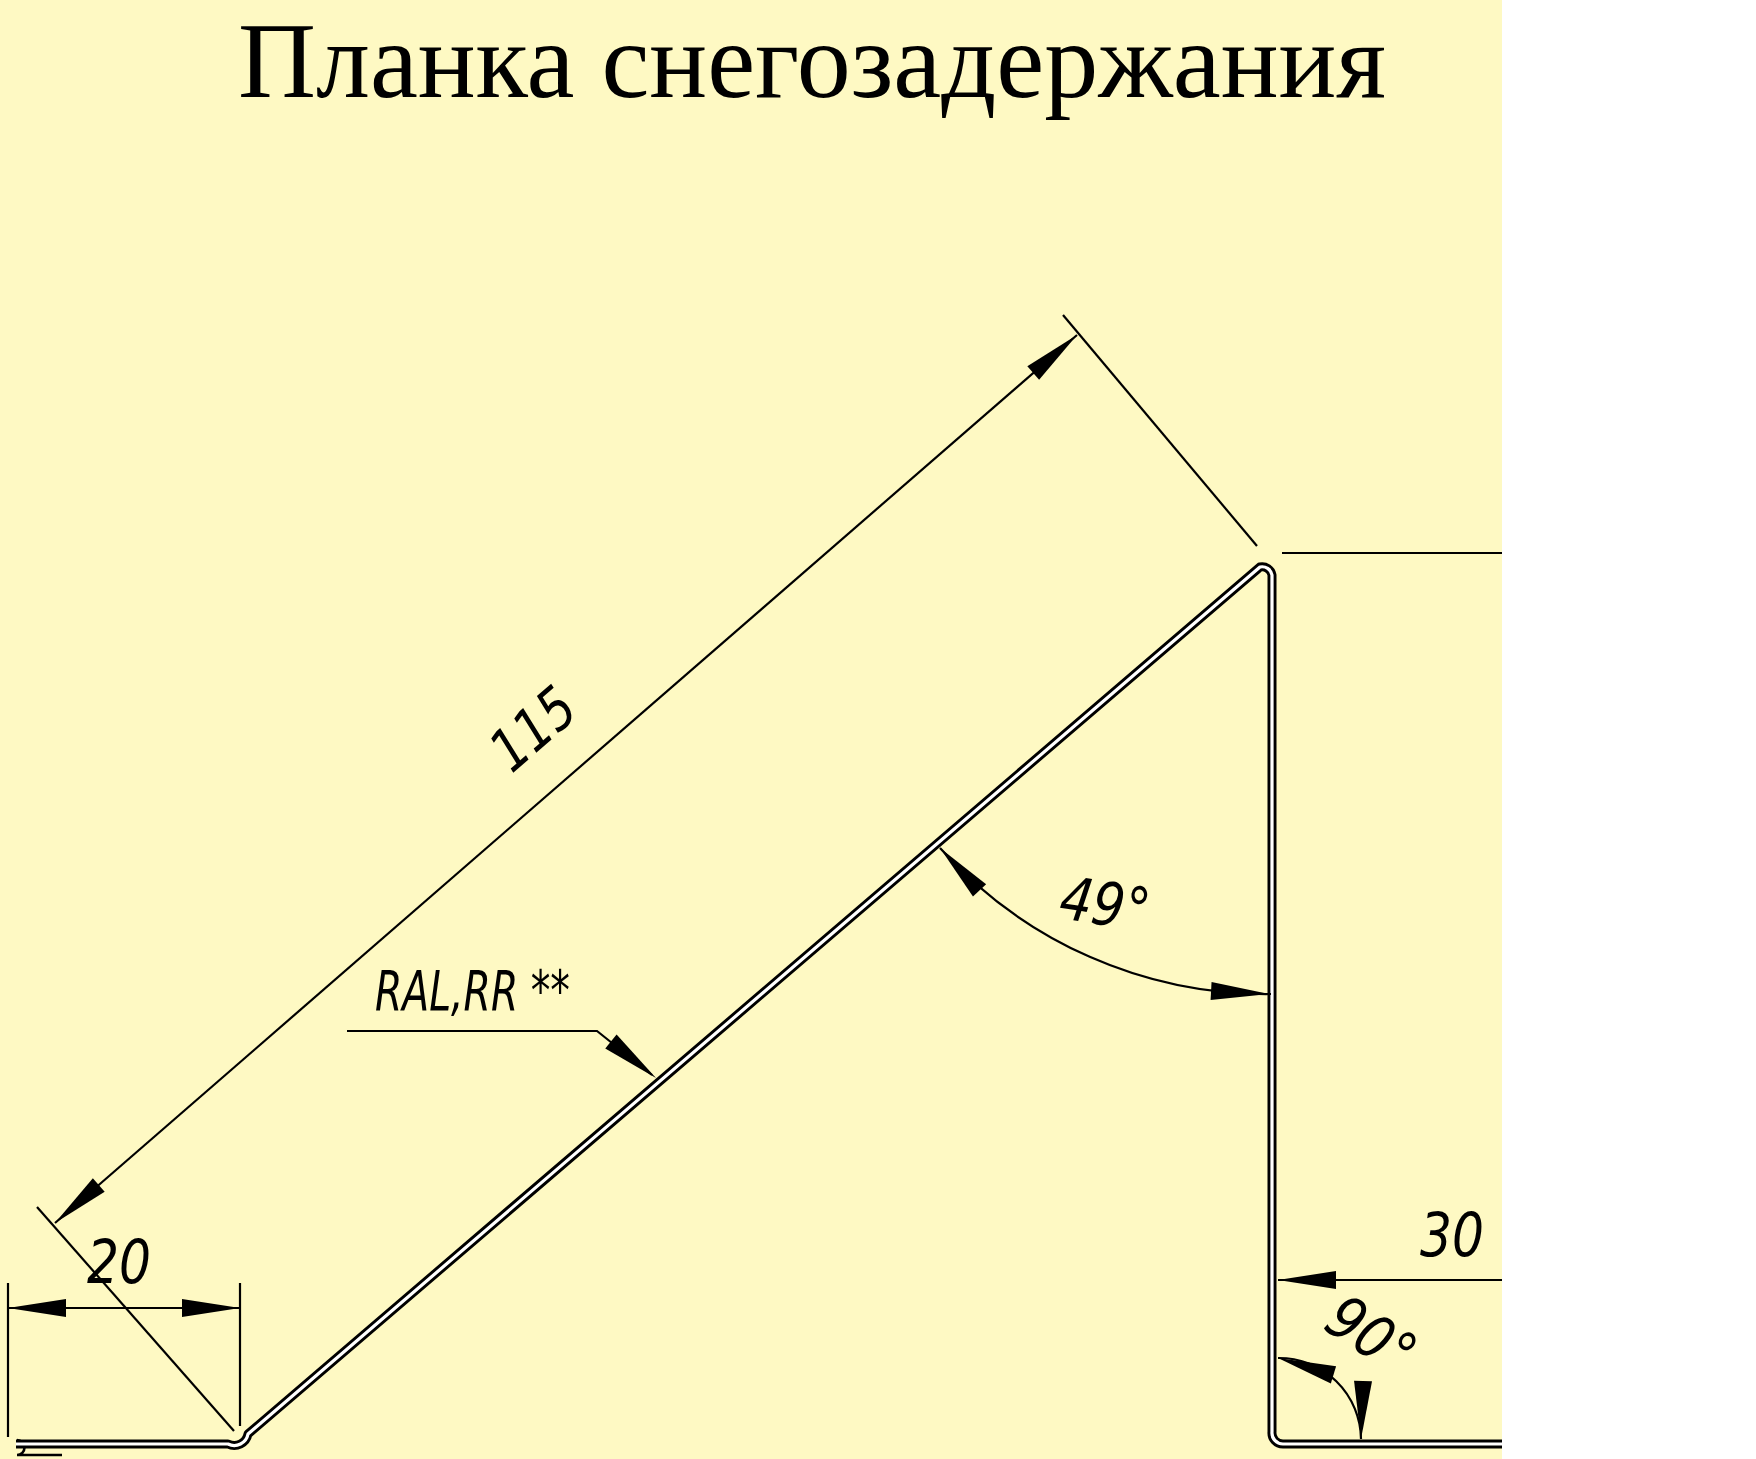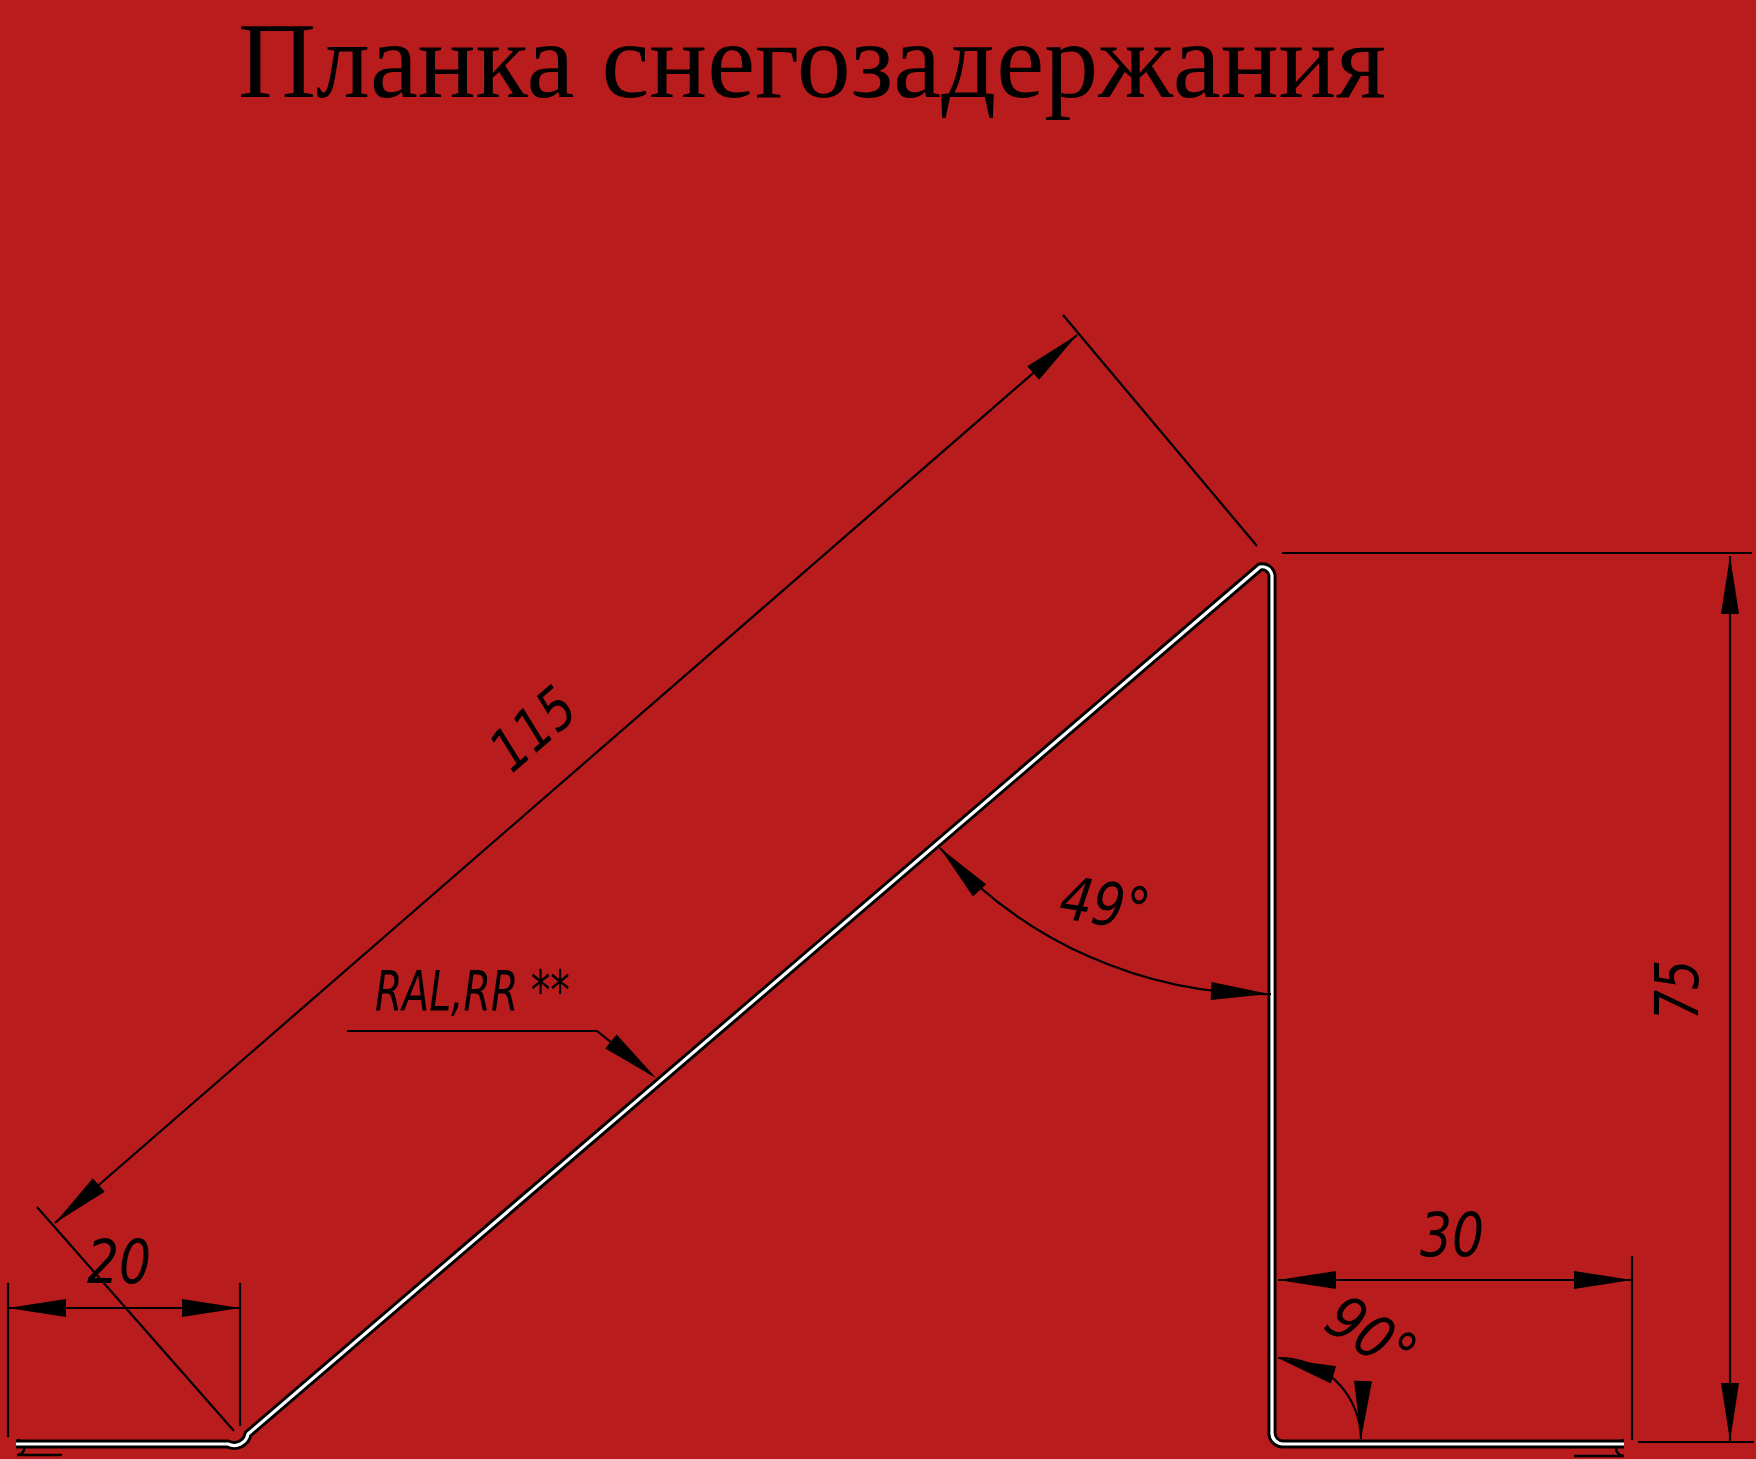--- a/index.html
+++ b/index.html
@@ -1,20 +1,20 @@
 <!DOCTYPE html>
 <html><head>
 <meta charset="utf-8">
 <style>
   html, body { margin: 0; padding: 0; background: #ffffff; }
   .stage {
     position: relative;
-    width: 1756px;
+    width: 1502px;
     height: 1459px;
-    background: #b91c1c;
+    background: #fef9c3;
     overflow: hidden;
   }
   svg { display: block; }
   .profile-outer { stroke: #000000; stroke-width: 9; fill: none; stroke-linejoin: round; stroke-linecap: butt; }
   .profile-core  { stroke: #ffffff; stroke-width: 3.2; fill: none; stroke-linejoin: round; stroke-linecap: butt; }
   .hem  { stroke: #000000; stroke-width: 2.6; fill: none; stroke-linecap: butt; }
   .thin { stroke: #000000; stroke-width: 2.2; fill: none; }
   .arrow { fill: #000000; stroke: none; }
   .dim-text {
     font-family: "DejaVu Sans", "Liberation Sans", sans-serif;

